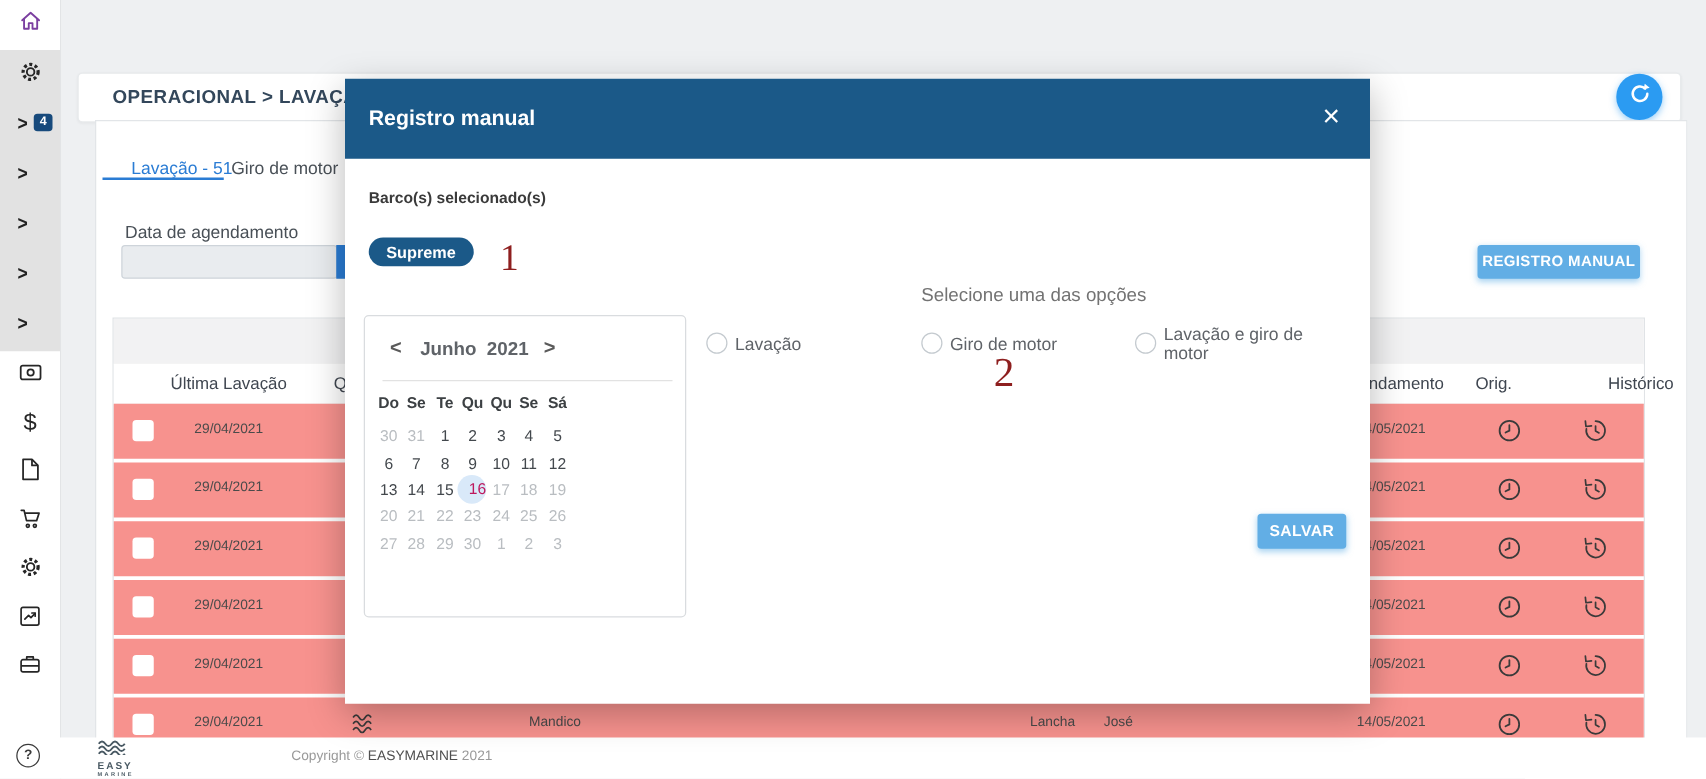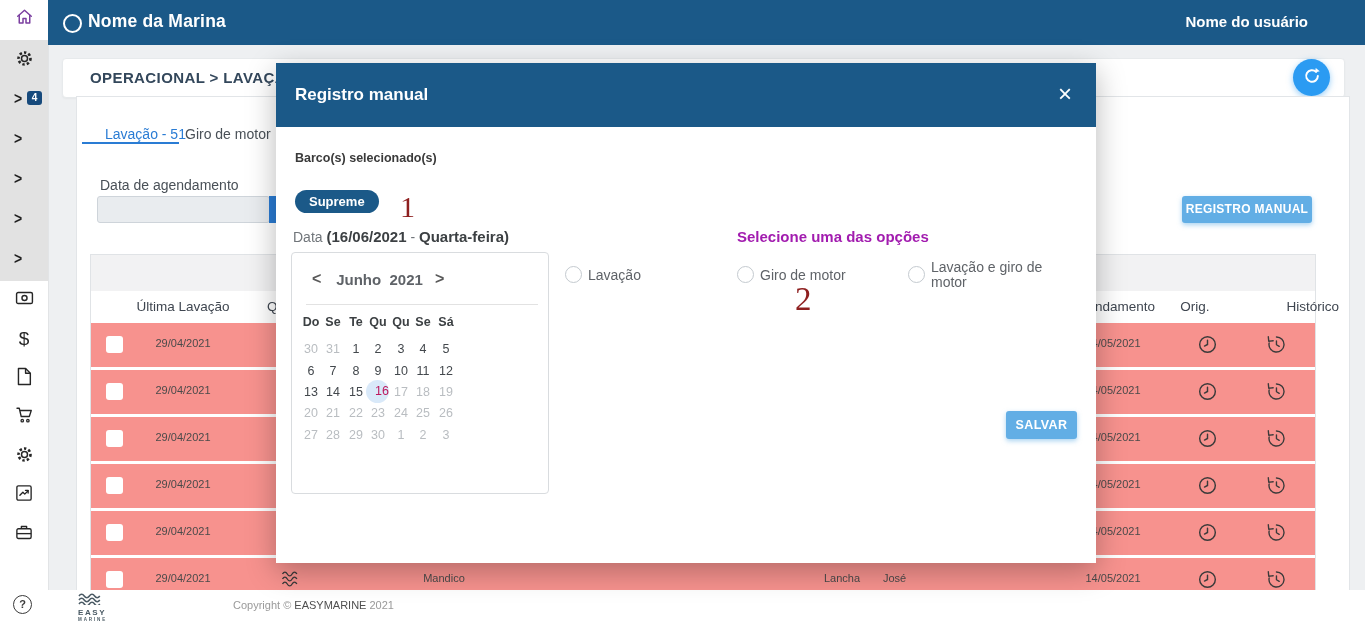--- a/index.html
+++ b/index.html
@@ -72,21 +72,21 @@
   .m-title{position:absolute;left:19px;top:0;height:64px;line-height:64px;color:#fff;font-size:17px;font-weight:600}
   .m-close{position:absolute;right:24px;top:17px;color:#fff;font-size:24px;font-weight:400;line-height:28px}
   .m-boats{position:absolute;left:19px;top:88px;font-size:12.5px;font-weight:600;color:#3a3a3a}
   .m-chip{position:absolute;left:19px;top:127px;height:23px;line-height:23px;padding:0 14px;background:#1b5988;
           border-radius:12px;color:#fff;font-size:13px;font-weight:700}
   .note{position:absolute;font-family:"Liberation Serif",serif;color:#8e1f1f}
   .n1{left:124px;top:127px;font-size:30px}
   .n2{left:519px;top:218px;font-size:33px}
   .m-dateline{position:absolute;left:17px;top:165px;font-size:14px;color:#70757a}
   .m-dateline b{font-size:15px;color:#3c4043;font-weight:700}
-  .m-opts-title{position:absolute;left:461px;top:165px;font-size:15px;font-weight:700;color:#a21caf}
+  .m-opts-title{position:absolute;left:461px;top:165px;font-size:15px;font-weight:400;color:#737373}
   .radio{position:absolute;width:15px;height:15px;border:1.5px solid #c4cacf;border-radius:50%;background:#fff}
   .rlabel{position:absolute;font-size:14px;color:#5f6368}
   .m-save{position:absolute;left:730px;top:348px;width:71px;height:28px;background:#62aee5;border-radius:3px;
           color:#fff;font-size:12.5px;font-weight:700;letter-spacing:.4px;text-align:center;line-height:28px;
           box-shadow:0 2px 5px rgba(98,174,229,.55)}
   
   .cal{position:absolute;left:15px;top:189px;width:256px;height:240px;border:1px solid #d9dcdf;border-radius:4px;background:#fff}
   .cal-chev{position:absolute;top:17px;font-size:16px;color:#5a5a5a;font-weight:600}
   .cal-month{position:absolute;left:40px;top:18px;width:95px;text-align:center;font-size:15px;font-weight:600;color:#5f6368}
   .cal-div{position:absolute;left:14px;top:51px;width:232px;border-top:1px solid #e2e2e2}
@@ -171,26 +171,20 @@
     <div class="sb-item abs" style="left:0;top:517px">
       <span><svg width="18" height="17" viewBox="0 0 24 22" fill="none" stroke="#262626" stroke-width="1.8" stroke-linejoin="round">
             <rect x="2.5" y="6" width="19" height="13" rx="2"></rect>
             <path d="M8.5 6V3h7v3"></path>
             <path d="M2.5 12.5h19"></path>
           </svg></span>
     </div>
     <div class="abs sb-help">?</div>
   </div>
 
-  <div class="abs header">
-    <div class="abs hdr-circle"></div>
-    <div class="abs hdr-title">Nome da Marina</div>
-    <div class="abs hdr-user">Nome do usuário</div>
-
-  </div>
 
   <div class="abs crumbbar"></div>
   <div class="abs crumbtxt">OPERACIONAL &gt; LAVAÇÃO</div>
   <div class="abs refresh">
     <span><svg width="18" height="18" viewBox="0 0 20 20" fill="none">
           <path d="M16.5 10a6.5 6.5 0 1 1-1.9-4.6" stroke="#fff" stroke-width="2.2" stroke-linecap="round"></path>
           <polygon points="14.2,1.2 18.6,4.6 13.2,6.2" fill="#fff"></polygon>
         </svg></span>
   </div>
 
@@ -348,21 +342,20 @@
 
   <div class="abs modal">
     <div class="m-head">
       <div class="m-title">Registro manual</div>
       <div class="m-close">×</div>
     </div>
     <div class="m-boats">Barco(s) selecionado(s)</div>
     <div class="m-chip">Supreme</div>
     <div class="note n1">1</div>
     <div class="note n2">2</div>
-    <div class="m-dateline"><span>Data </span><b>(16/06/2021</b><span> - </span><b>Quarta-feira)</b></div>
 
     <div class="cal">
       <span class="cal-chev" style="left:20px">&lt;</span>
       <span class="cal-month"><span>Junho</span>&nbsp; <span>2021</span></span>
       <span class="cal-chev" style="left:143px">&gt;</span>
       <div class="cal-div"></div>
       <span class="dn dn0">Do</span>
       <span class="dn dn1">Se</span>
       <span class="dn dn2">Te</span>
       <span class="dn dn3">Qu</span>

